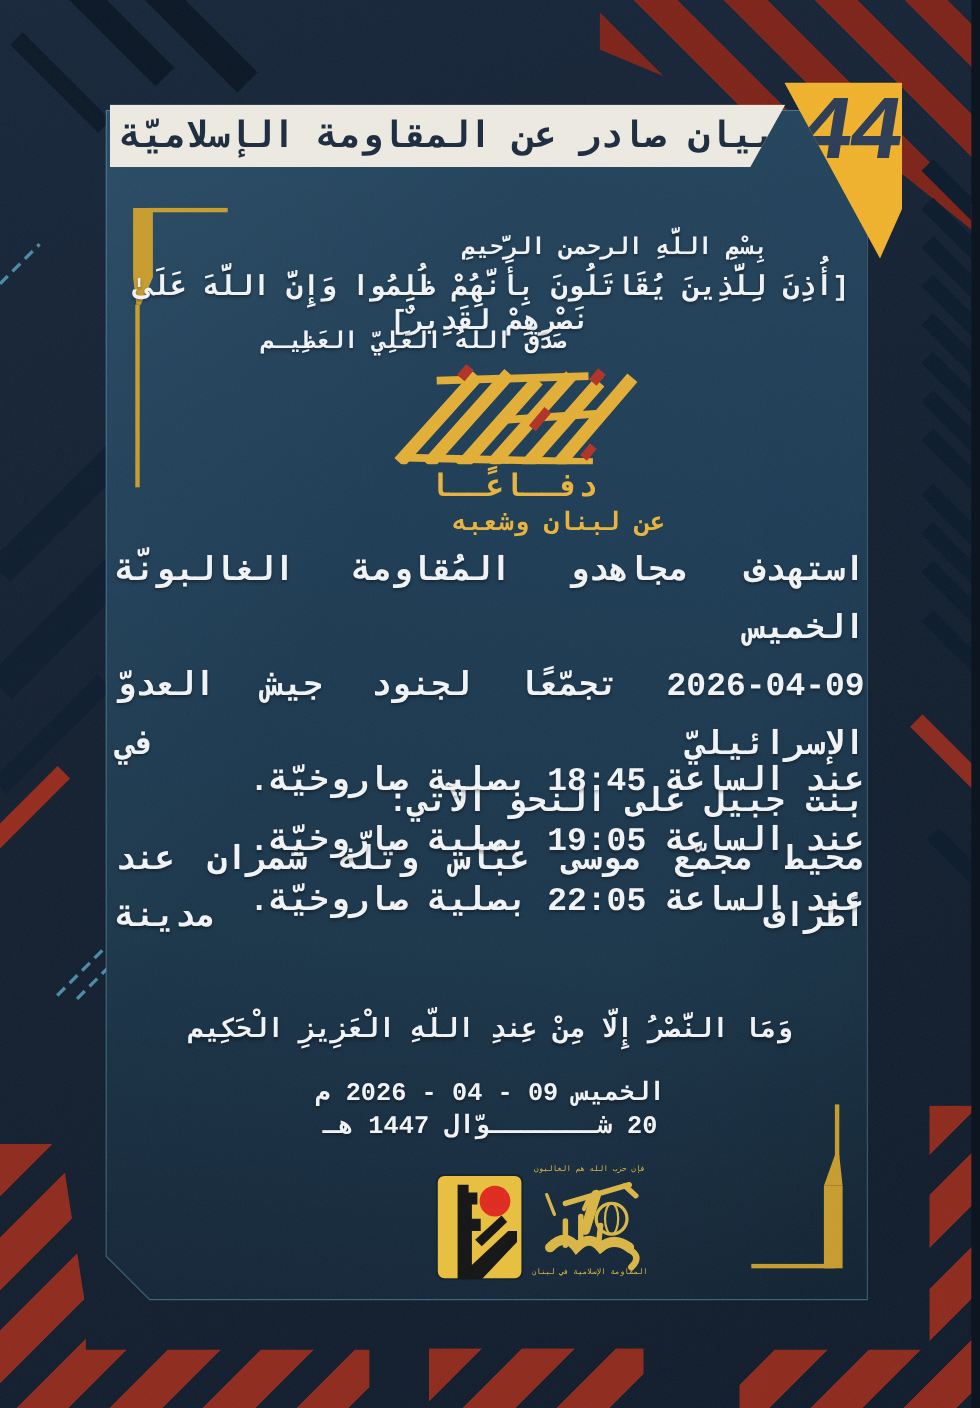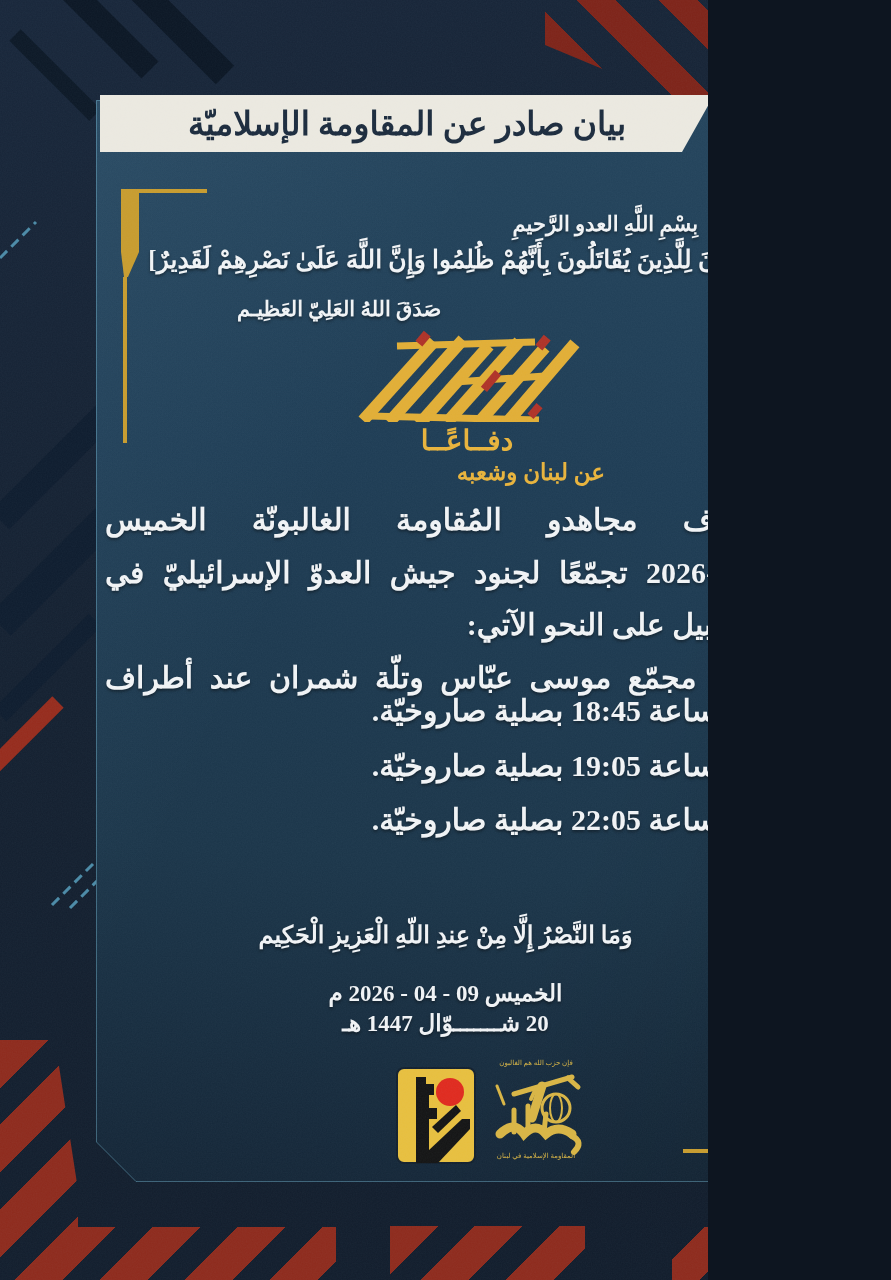--- a/index.html
+++ b/index.html
@@ -1,19 +1,19 @@
 <!DOCTYPE html>
 <html lang="ar"><head>
 <meta charset="utf-8">
 <style>
   html,body{margin:0;padding:0;background:#0d1520;}
   .poster{
-    position:relative;width:708px;height:1280px;overflow:hidden;
+    position:relative;width:883px;height:1280px;overflow:hidden;
     background:linear-gradient(160deg,#18263a 0%,#142030 45%,#111c2b 100%);
-    font-family:Liberation Serif, serif;
+    font-family:Liberation Mono, monospace;
   }
   
   .stripes{position:absolute;pointer-events:none;}
   .bl-corner{
     left:0;top:1040px;width:470px;height:240px;
     background:repeating-linear-gradient(135deg,#8e2a1c 0 34px,transparent 34px 60px);
     clip-path:polygon(0 0,55px 0,78px 150px,78px 187px,336px 187px,336px 240px,0 240px);
   }
   .bm-strip{
     left:390px;top:1226px;width:195px;height:54px;
@@ -171,21 +171,21 @@
         <rect x="204" y="6" width="9" height="13" transform="rotate(40 208 12)"></rect>
         <rect x="152" y="40" width="8" height="22" transform="rotate(40 156 51)"></rect>
         <rect x="196" y="74" width="8" height="14" transform="rotate(40 200 81)"></rect>
       </g>
     </svg>
     <div class="emblem-sub1">دفــاعًــا</div>
     <div class="emblem-sub2">عن لبنان وشعبه</div>
   </div>
 
   <div class="content">
-    <div class="abs basmala tshadow">بِسْمِ اللَّهِ العدو الرَّحيمِ</div>
+    <div class="abs basmala tshadow">بِسْمِ اللَّهِ الرحمن الرَّحيمِ</div>
     <div class="abs verse tshadow">[أُذِنَ لِلَّذِينَ يُقَاتَلُونَ بِأَنَّهُمْ ظُلِمُوا وَإِنَّ اللَّهَ عَلَىٰ نَصْرِهِمْ لَقَدِيرٌ]</div>
     <div class="abs tasdiq tshadow">صَدَقَ اللهُ العَلِيّ العَظِيـم</div>
 
     <div class="abs statement tshadow">
       <div class="line">استهدف مجاهدو المُقاومة الغالبونّة الخميس</div>
       <div class="line">2026-04-09 تجمّعًا لجنود جيش العدوّ الإسرائيليّ في</div>
       <div class="line last">بنت جبيل على النحو الآتي:</div>
       <div class="line">محيط مجمّع موسى عبّاس وتلّة شمران عند أطراف مدينة</div>
     </div>
 

